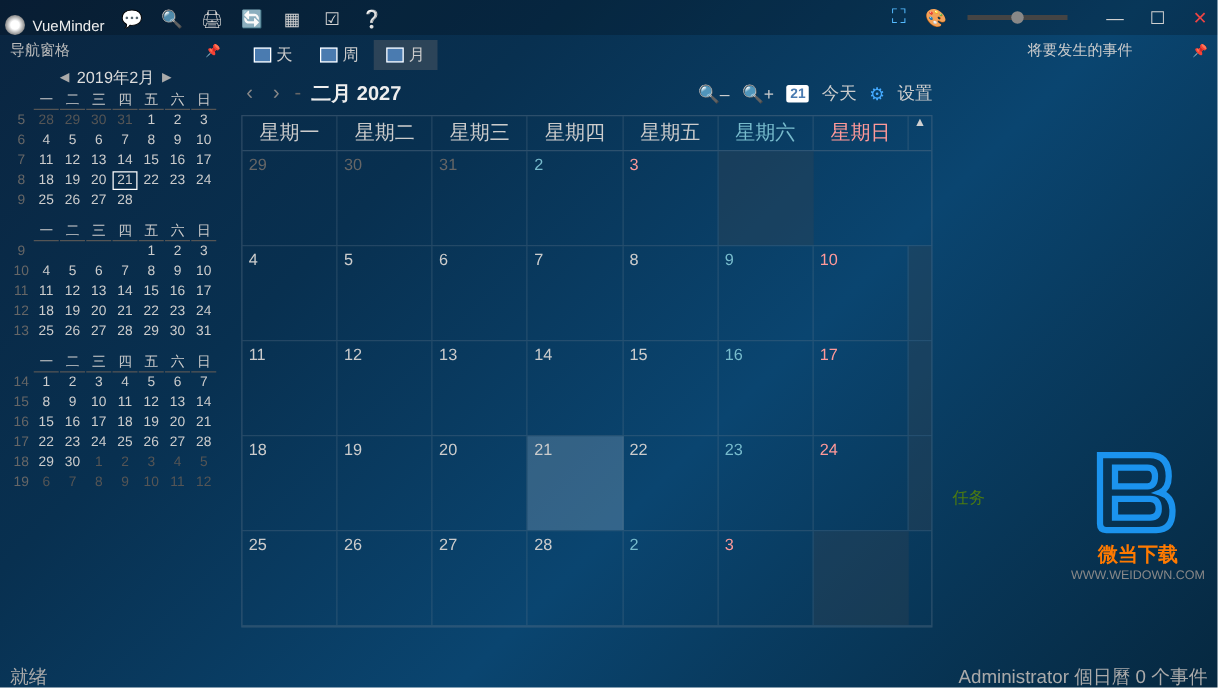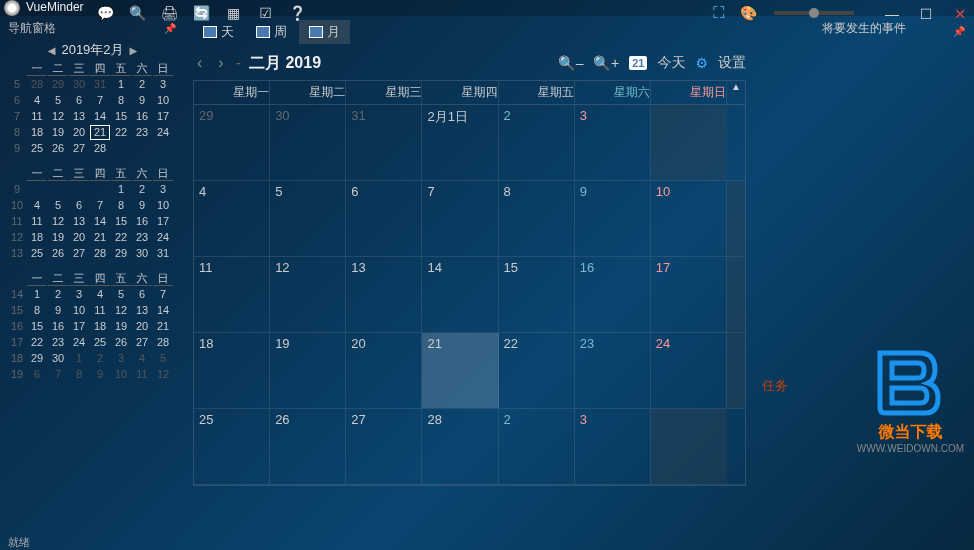--- a/index.html
+++ b/index.html
@@ -1,17 +1,17 @@
 <!DOCTYPE html>
 <html><head>
 <meta charset="utf-8">
 <style>
 * { margin:0; padding:0; box-sizing:border-box; font-family:"Microsoft YaHei","Segoe UI",sans-serif; }
 body { width:974px; height:550px; background:linear-gradient(135deg,#0a2540 0%,#083050 30%,#0a4570 60%,#062840 100%); color:#d0d0d0; overflow:hidden; position:relative; }
-.titlebar { height:16px; display:flex; align-items:flex-start; padding:0 4px; background:rgba(0,0,0,0.2); }
+.titlebar { height:28px; display:flex; align-items:flex-end; padding:0 4px; background:rgba(0,0,0,0.2); }
 .titlebar .logo { width:16px; height:16px; border-radius:50%; background:radial-gradient(circle,#fff 30%,#888 70%); margin-right:6px; }
 .titlebar .title { font-size:12px; color:#eee; }
 .toolbar { height:26px; display:flex; align-items:center; padding-left:8px; gap:4px; }
 .tb-icon { width:28px; height:22px; display:flex; align-items:center; justify-content:center; font-size:14px; cursor:pointer; }
 .win-controls { position:absolute; top:4px; right:4px; display:flex; gap:14px; }
 .win-btn { width:20px; height:20px; display:flex; align-items:center; justify-content:center; font-size:14px; cursor:pointer; }
 .top-right-icons { position:absolute; top:4px; right:120px; display:flex; align-items:center; gap:16px; }
 .slider { width:80px; height:4px; background:#444; position:relative; }
 .slider-thumb { width:10px; height:10px; background:#888; border-radius:50%; position:absolute; top:-3px; left:35px; }
 
@@ -39,41 +39,41 @@
 .mainbar { display:flex; align-items:center; gap:8px; margin-bottom:6px; }
 .mainbar .nav-arr { font-size:16px; color:#888; cursor:pointer; padding:2px 4px; }
 .mainbar .sep { color:#666; }
 .mainbar .month-lbl { font-size:16px; font-weight:bold; color:#eee; }
 .ctrl-r { margin-left:auto; display:flex; align-items:center; gap:10px; }
 .ctrl-r .ci { font-size:14px; color:#ccc; cursor:pointer; }
 .today-box { background:#fff; color:#4a7bb0; font-weight:bold; font-size:11px; padding:1px 3px; border-radius:2px; }
 
 .cal-grid { border:1px solid rgba(100,120,140,0.4); }
 .dow-row { display:grid; grid-template-columns:repeat(7,1fr) 18px; border-bottom:1px solid rgba(100,120,140,0.4); }
-.dow { font-size:12px; text-align:right; padding:3px 0; color:#ccc; border-right:1px solid rgba(100,120,140,0.3); }
+.dow { font-size:16px; text-align:center; padding:3px 0; color:#ccc; border-right:1px solid rgba(100,120,140,0.3); }
 .dow.sat { color:#7bc; }
 .dow.sun { color:#f99; }
 .dow-up { font-size:10px; text-align:center; cursor:pointer; }
 .wk-row { display:grid; grid-template-columns:repeat(7,1fr) 18px; height:76px; border-bottom:1px solid rgba(100,120,140,0.3); }
 .cell { border-right:1px solid rgba(100,120,140,0.3); padding:3px 5px; font-size:13px; color:#ccc; position:relative; }
 .cell.sat { color:#7bc; }
 .cell.sun { color:#f99; }
 .cell.dim { color:#666; }
 .cell.today { background:rgba(180,200,220,0.25); }
 .wk-scroll { background:rgba(60,70,80,0.3); }
 
 .right-panel { width:220px; padding:4px 8px; position:relative; }
-.rp-hdr { font-size:12px; color:#ccc; display:flex; justify-content:center; align-items:flex-end; margin-bottom:10px; }
-.rp-task { font-size:13px; color:#c2410c; margin-top:340px; }
+.rp-hdr { font-size:12px; color:#ccc; display:flex; justify-content:center; align-items:center; margin-bottom:10px; }
+.rp-task { font-size:13px; color:#4d7c0f; margin-top:340px; }
 .watermark { position:absolute; bottom:40px; right:10px; text-align:center; }
 .watermark svg { opacity:0.9; }
 .wm-text { font-size:16px; font-weight:bold; color:#ff7a00; }
 .wm-url { font-size:10px; color:#888; }
 
-.statusbar { position:absolute; bottom:0; left:0; right:0; height:18px; display:flex; align-items:flex-end; padding:0 8px; font-size:11px; color:#aaa; }
+.statusbar { position:absolute; bottom:0; left:0; right:0; height:18px; display:flex; align-items:flex-start; padding:0 8px; font-size:15px; color:#aaa; }
 .statusbar .sright { margin-left:auto; }
 </style>
 </head>
 <body>
 
 <div class="titlebar">
   <div class="logo"></div>
   <div class="title">VueMinder</div>
   <div class="toolbar" id="toolbar">
       <span class="tb-icon">💬</span>
@@ -290,21 +290,21 @@
         </div>
         <div class="vtab active">
           <span class="vi"></span>
           <span>月</span>
         </div>
       </div>
     <div class="mainbar">
       <span class="nav-arr">‹</span>
       <span class="nav-arr">›</span>
       <span class="sep">-</span>
-      <span class="month-lbl">二月 2019</span>
+      <span class="month-lbl">二月 2027</span>
       <div class="ctrl-r">
         <span class="ci">🔍‒</span>
         <span class="ci">🔍+</span>
         <span class="today-box">21</span>
         <span class="ci">今天</span>
         <span class="ci" style="color:#4af;">⚙</span>
         <span class="ci">设置</span>
       </div>
     </div>
     <div class="cal-grid">
@@ -316,21 +316,20 @@
           <div class="dow ">星期五</div>
           <div class="dow sat">星期六</div>
           <div class="dow sun">星期日</div>
           <div class="dow-up">▲</div>
         </div>
       <div id="cal-body">
           <div class="wk-row">
             <div class="cell dim">29</div>
             <div class="cell dim">30</div>
             <div class="cell dim">31</div>
-            <div class="cell">2月1日</div>
             <div class="cell sat">2</div>
             <div class="cell sun">3</div>
             <div class="wk-scroll"></div>
           </div>
           <div class="wk-row">
             <div class="cell">4</div>
             <div class="cell">5</div>
             <div class="cell">6</div>
             <div class="cell">7</div>
             <div class="cell">8</div>
@@ -382,13 +381,14 @@
           <path d="M10 5 L10 60 Q10 65 15 65 L55 65 Q68 65 68 50 Q68 38 58 35 Q65 32 65 22 Q65 5 50 5 Z M22 15 L48 15 Q54 15 54 22 Q54 30 48 30 L22 30 Z M22 40 L50 40 Q57 40 57 48 Q57 55 50 55 L22 55 Z" fill="none" stroke="#1e9eff" stroke-width="5"></path>
         </svg>
       <div class="wm-text">微当下载</div>
       <div class="wm-url">WWW.WEIDOWN.COM</div>
     </div>
   </div>
 </div>
 
 <div class="statusbar">
   <span>就绪</span>
+  <span class="sright">Administrator 個日曆 0 个事件</span>
 </div>
 
 </body></html>

